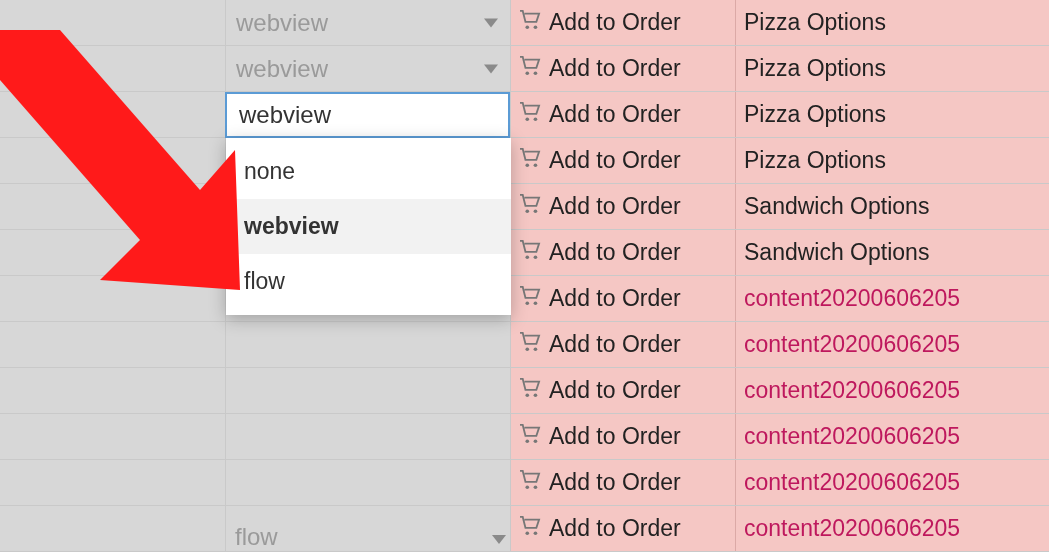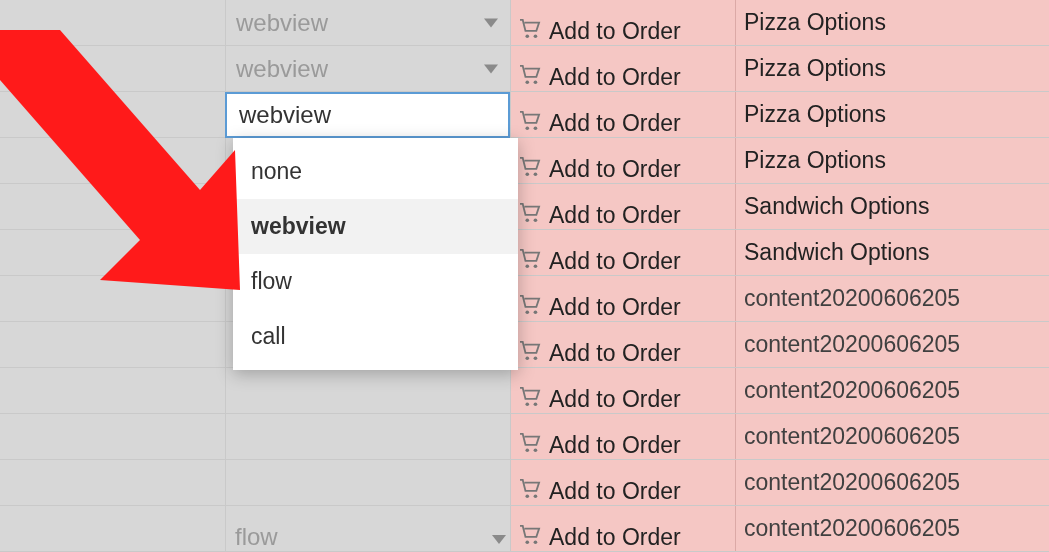--- a/index.html
+++ b/index.html
@@ -50,38 +50,38 @@
     height: 0;
     border-left: 7px solid transparent;
     border-right: 7px solid transparent;
     border-top: 9px solid #8a8a8a;
   }
   .col-order {
     width: 225px;
     background: #f5c7c4;
     border-right: 1px solid #dba9a6;
     display: flex;
-    align-items: flex-end;
+    align-items: center;
     padding: 0 8px;
     box-sizing: border-box;
     font-size: 23px;
     color: #222;
   }
   .col-option {
     flex: 1;
     background: #f5c7c4;
     display: flex;
     align-items: center;
     padding: 17px 8px;
     box-sizing: border-box;
     font-size: 23px;
     color: #222;
   }
   .col-option.muted {
-    color: #404040;
+    color: #be185d;
   }
   .cart-icon {
     display: inline-block;
     margin-right: 8px;
   }
   
   .input-cell {
     position: absolute;
     left: 225px;
     top: 92px;
@@ -100,21 +100,21 @@
     outline: none;
     font-size: 24px;
     width: 100%;
     color: #333;
     background: transparent;
     font-family: inherit;
   }
   
   .dropdown {
     position: absolute;
-    left: 233px;
+    left: 226px;
     top: 138px;
     width: 285px;
     background: #fff;
     box-shadow: 0 4px 16px rgba(0,0,0,0.25);
     z-index: 10;
     padding: 6px 0 6px 0;
   }
   .dropdown-item {
     padding: 14px 18px;
     font-size: 23px;
@@ -351,21 +351,20 @@
   </div>
 
 <div class="input-cell">
   <input type="text" value="webview" style="">
 </div>
 
 <div class="dropdown" id="dropdown">
     <div class="dropdown-item">none</div>
     <div class="dropdown-item selected">webview</div>
     <div class="dropdown-item">flow</div>
-    <div class="dropdown-item">call</div>
   </div>
 
 <span class="ghost-flow">flow</span>
 <span class="ghost-tri"></span>
 
 <svg class="arrow" viewBox="0 0 300 260">
   <polygon points="0,0 90,0 230,160 265,120 270,260 130,250 170,210 30,50" fill="#ff1a1a"></polygon>
 </svg>
 
 </body></html>

